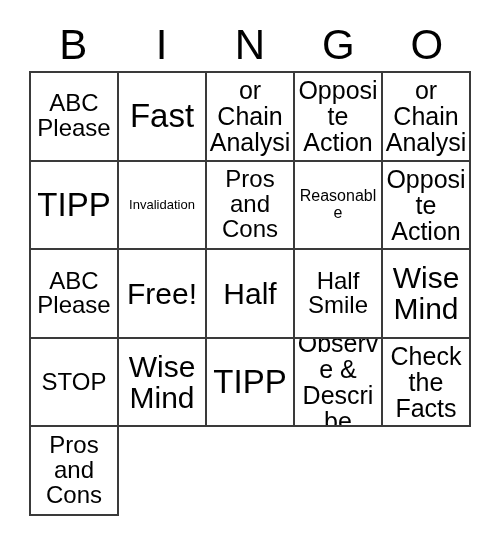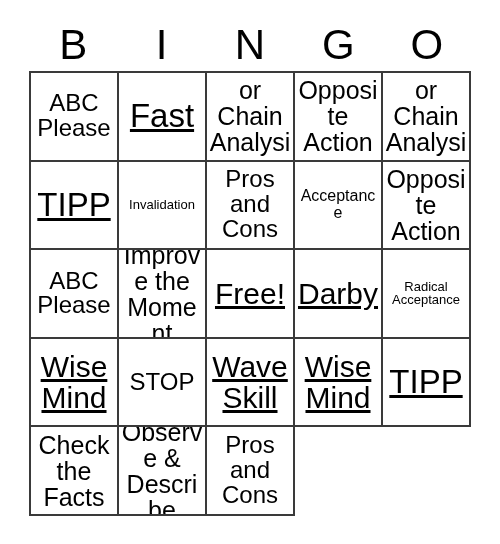--- a/index.html
+++ b/index.html
@@ -70,22 +70,22 @@
     overflow: hidden;
   }
   .bingo-cell .cell-text {
     display: block;
     width: 100%;
     line-height: 1.04;
     word-wrap: break-word;
   }
 
   
-  .size-xl  .cell-text { font-size: 33px; text-decoration: underline; }
-  .size-lg  .cell-text { font-size: 30px; text-decoration: underline; }
+  .size-xl  .cell-text { font-size: 33px; }
+  .size-lg  .cell-text { font-size: 30px; }
   .size-md  .cell-text { font-size: 24px; }
   .size-sm  .cell-text { font-size: 25px; }
   .size-xs  .cell-text { font-size: 16px; }
   .size-xxs .cell-text { font-size: 13px; }
 </style>
 </head>
 <body>
 
 <div id="card-root">
 
@@ -118,62 +118,56 @@
     <div class="bingo-cell size-xl">
         <span class="cell-text">TIPP</span>
       </div>
     <div class="bingo-cell size-xxs">
         <span class="cell-text">Invalidation</span>
       </div>
     <div class="bingo-cell size-md">
         <span class="cell-text">Pros and Cons</span>
       </div>
     <div class="bingo-cell size-xs">
-        <span class="cell-text">Acceptance</span>
+        <span class="cell-text">Reasonable</span>
       </div>
     <div class="bingo-cell size-sm">
         <span class="cell-text">Opposite Action</span>
       </div>
 
     <div class="bingo-cell size-md">
         <span class="cell-text">ABC Please</span>
       </div>
-    <div class="bingo-cell size-sm">
-        <span class="cell-text">Improve the Moment</span>
-      </div>
     <div class="bingo-cell size-lg">
         <span class="cell-text">Free!</span>
       </div>
     <div class="bingo-cell size-lg">
-        <span class="cell-text">Darby</span>
+        <span class="cell-text">Half</span>
       </div>
 
-    <div class="bingo-cell size-xxs">
-        <span class="cell-text">Radical Acceptance</span>
+    <div class="bingo-cell size-md">
+        <span class="cell-text">Half Smile</span>
       </div>
     <div class="bingo-cell size-lg">
         <span class="cell-text">Wise Mind</span>
       </div>
     <div class="bingo-cell size-md">
         <span class="cell-text">STOP</span>
-      </div>
-    <div class="bingo-cell size-lg">
-        <span class="cell-text">Wave Skill</span>
       </div>
 
     <div class="bingo-cell size-lg">
         <span class="cell-text">Wise Mind</span>
       </div>
     <div class="bingo-cell size-xl">
         <span class="cell-text">TIPP</span>
       </div>
     <div class="bingo-cell size-sm">
-        <span class="cell-text">Check the Facts</span>
+        <span class="cell-text">Observe &amp; Describe</span>
       </div>
     <div class="bingo-cell size-sm">
-        <span class="cell-text">Observe &amp; Describe</span>
+        <span class="cell-text">Check the Facts</span>
       </div>
     <div class="bingo-cell size-md">
         <span class="cell-text">Pros and Cons</span>
       </div>
 
   </div>
 </div>
 
 </body></html>

